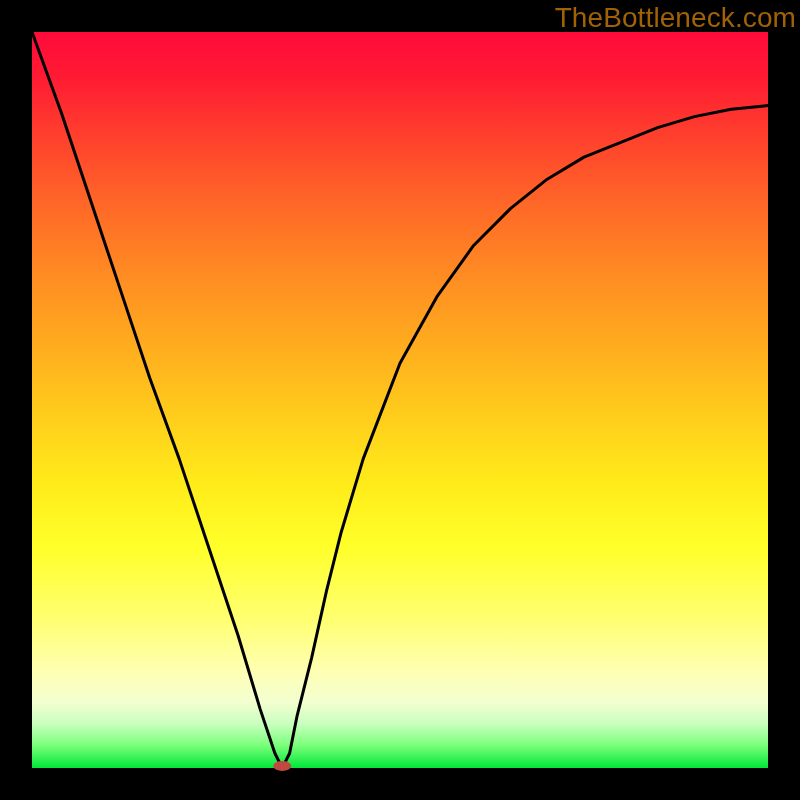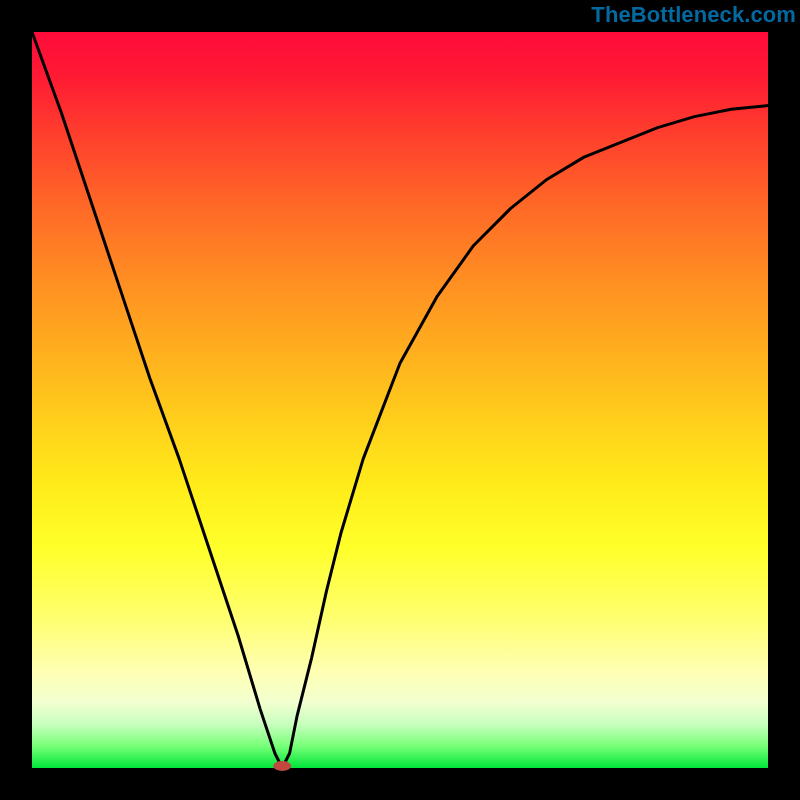--- a/index.html
+++ b/index.html
@@ -48,23 +48,23 @@
     left: 0;
     top: 0;
     width: 736px;
     height: 736px;
     overflow: visible;
   }
   .watermark {
     position: absolute;
     top: 2px;
     right: 4px;
-    font-size: 22px;
-    font-weight: 700;
-    color: #0369a1;
+    font-size: 28px;
+    font-weight: 400;
+    color: #a16207;
     letter-spacing: 0.1px;
     user-select: none;
   }
 </style>
 </head>
 <body>
 
 <div class="frame">
 
   <div class="plot-area">

